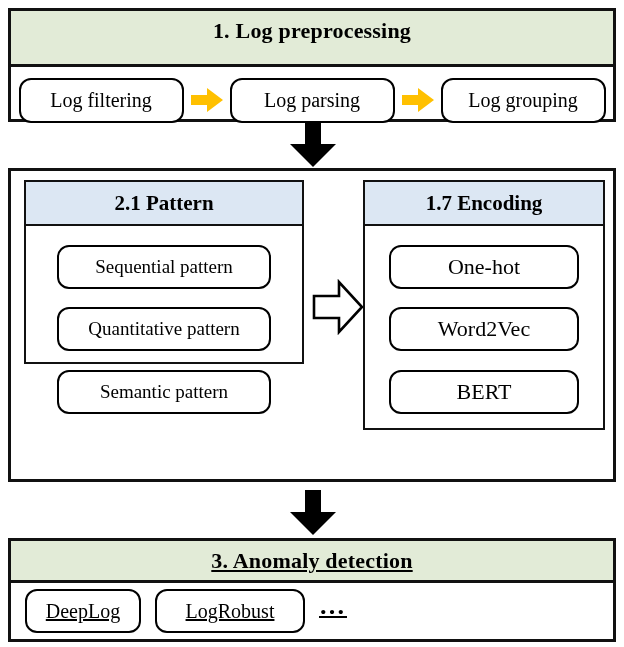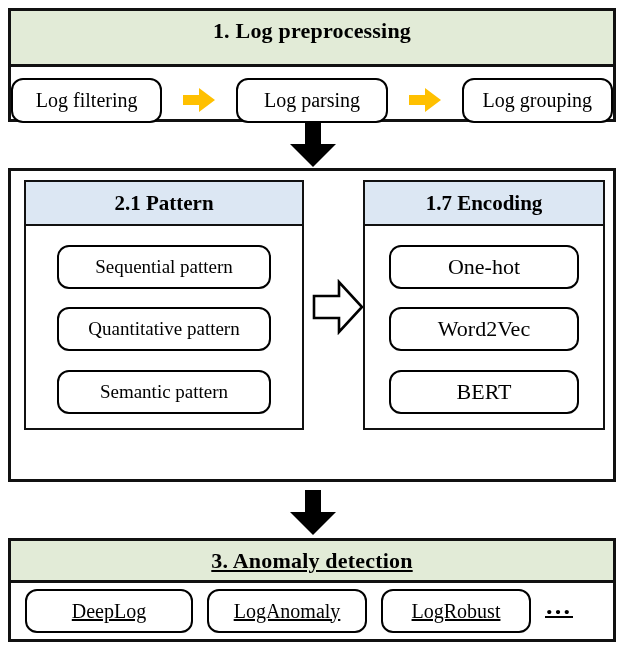--- a/index.html
+++ b/index.html
@@ -60,21 +60,21 @@
   }
   .stage1-row {
     position: absolute;
     left: 0;
     top: 0;
     width: 100%;
     height: 100%;
     display: flex;
     align-items: center;
     justify-content: center;
-    gap: 18px;
+    gap: 4px;
   }
 
   
   .rbox {
     box-sizing: border-box;
     border: 2.4px solid #000000;
     border-radius: 12px;
     background: #ffffff;
     display: flex;
     align-items: center;
@@ -116,21 +116,21 @@
     height: 270px;
   }
 
   .subpanel {
     position: absolute;
     box-sizing: border-box;
     border: 2.6px solid #111111;
     background: #ffffff;
     top: 9px;
   }
-  #subpanel-pattern { left: 13px; width: 280px; height: 250px; }
+  #subpanel-pattern { left: 13px; width: 280px; height: 184px; }
   #subpanel-encoding { left: 352px; width: 242px; height: 250px; }
 
   .subpanel-header {
     box-sizing: border-box;
     width: 100%;
     height: 44px;
     line-height: 42px;
     text-align: center;
     font-weight: bold;
     font-size: 21px;
@@ -186,21 +186,21 @@
     align-items: center;
     justify-content: flex-start;
     padding-left: 14px;
     gap: 14px;
   }
   .detection-box {
     height: 44px;
     font-size: 20px;
     padding: 0 14px;
   }
-  #detection-box-0 { width: 168px; }
+  #detection-box-0 { width: 116px; }
   #detection-box-1 { width: 160px; }
   #detection-box-2 { width: 150px; }
   .ellipsis {
     font-size: 26px;
     font-weight: bold;
     line-height: 1;
     padding-bottom: 10px;
     letter-spacing: 2px;
     color: #000000;
   }
@@ -285,19 +285,18 @@
   <div class="arrow-down" id="arrow-stage2-stage3">
     <svg width="50" height="46" viewBox="0 0 50 46" aria-hidden="true">
       <polygon points="17,0 33,0 33,22 48,22 25,45 2,22 17,22" fill="#000000"></polygon>
     </svg>
   </div>
 
   <div class="panel" id="panel-detection">
     <div class="panel-header">3. Anomaly detection</div>
     <div class="panel-body">
       <div class="rbox detection-box" id="detection-box-0">DeepLog</div>
-      <div class="rbox detection-box" id="detection-box-1">LogAnomaly</div>
       <div class="rbox detection-box" id="detection-box-2">LogRobust</div>
       <div class="ellipsis">…</div>
     </div>
   </div>
 
 </div>
 
 </body></html>

